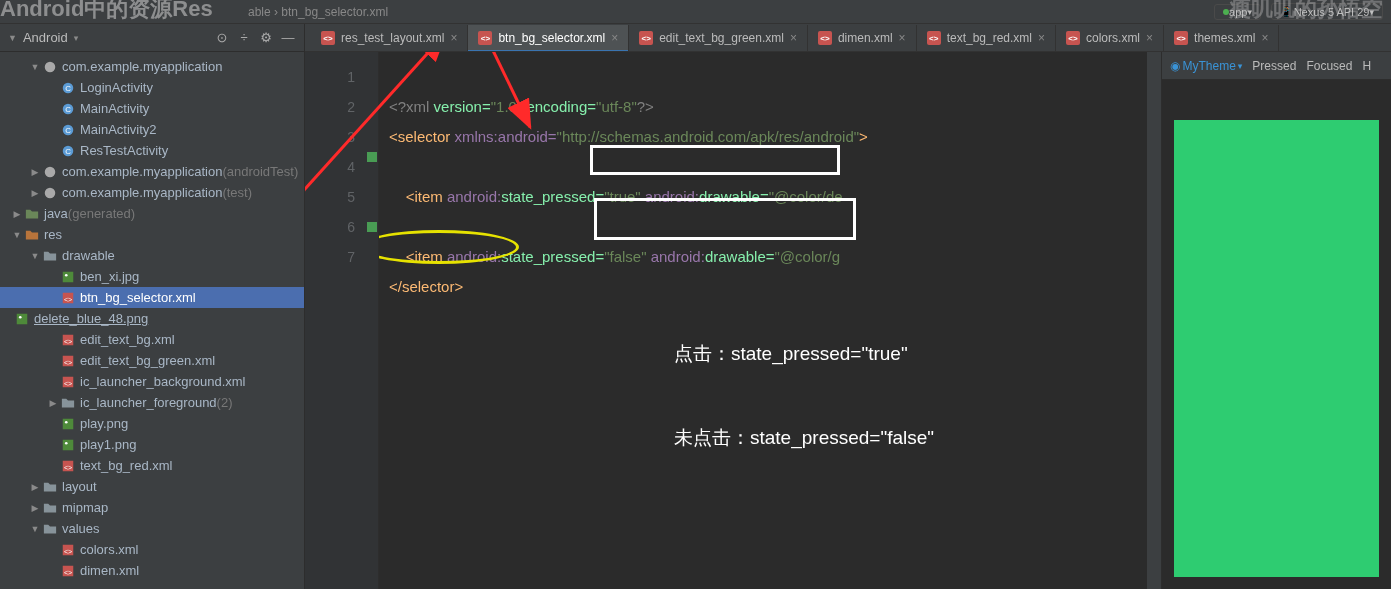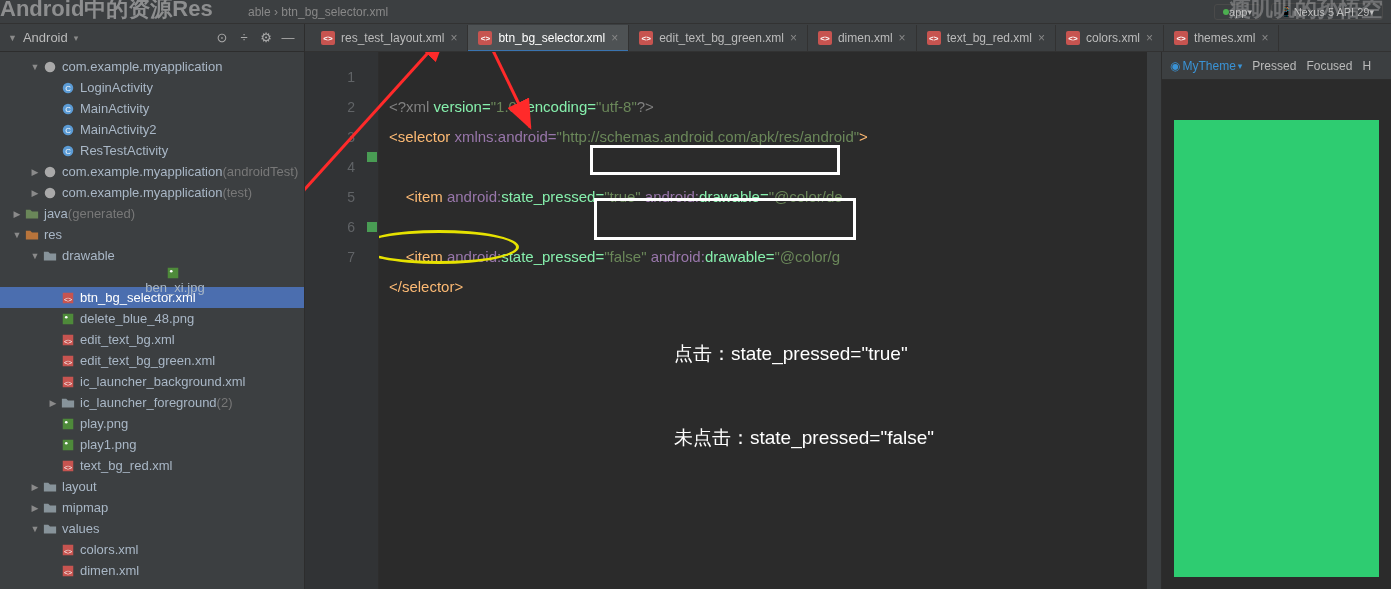--- a/index.html
+++ b/index.html
@@ -179,41 +179,41 @@
           </div>
           <div class="node" style="padding-left: 28px;">
             <span class="tw">▼</span>
             <span class="fic">
               <svg viewBox="0 0 16 16">
                 <path d="M1 3h5l2 2h7v8H1z" fill="#87939a"></path>
               </svg>
             </span>
             <span>drawable</span>
           </div>
-          <div class="node" style="padding-left: 46px; flex-direction: column;">
+          <div class="node" style="padding-left: 46px;">
             <span class="tw"></span>
             <span class="fic">
               <svg viewBox="0 0 16 16">
                 <rect x="2" y="2" width="12" height="12" fill="#4e8a3a"></rect>
                 <circle cx="6" cy="6" r="1.5" fill="#fff"></circle>
               </svg>
             </span>
             <span>ben_xi.jpg</span>
           </div>
           <div class="node sel" style="padding-left: 46px;">
             <span class="tw"></span>
             <span class="fic">
               <svg viewBox="0 0 16 16">
                 <rect x="2" y="2" width="12" height="12" fill="#c75450"></rect>
                 <text x="8" y="12" text-anchor="middle" font-size="8" fill="#fff">&lt;&gt;</text>
               </svg>
             </span>
             <span>btn_bg_selector.xml</span>
           </div>
-          <div class="node" style="padding-left: 46px;">
+          <div class="node" style=" text-decoration: underline;">
             <span class="tw"></span>
             <span class="fic">
               <svg viewBox="0 0 16 16">
                 <rect x="2" y="2" width="12" height="12" fill="#4e8a3a"></rect>
                 <circle cx="6" cy="6" r="1.5" fill="#fff"></circle>
               </svg>
             </span>
             <span>delete_blue_48.png</span>
           </div>
           <div class="node" style="padding-left: 46px;">

